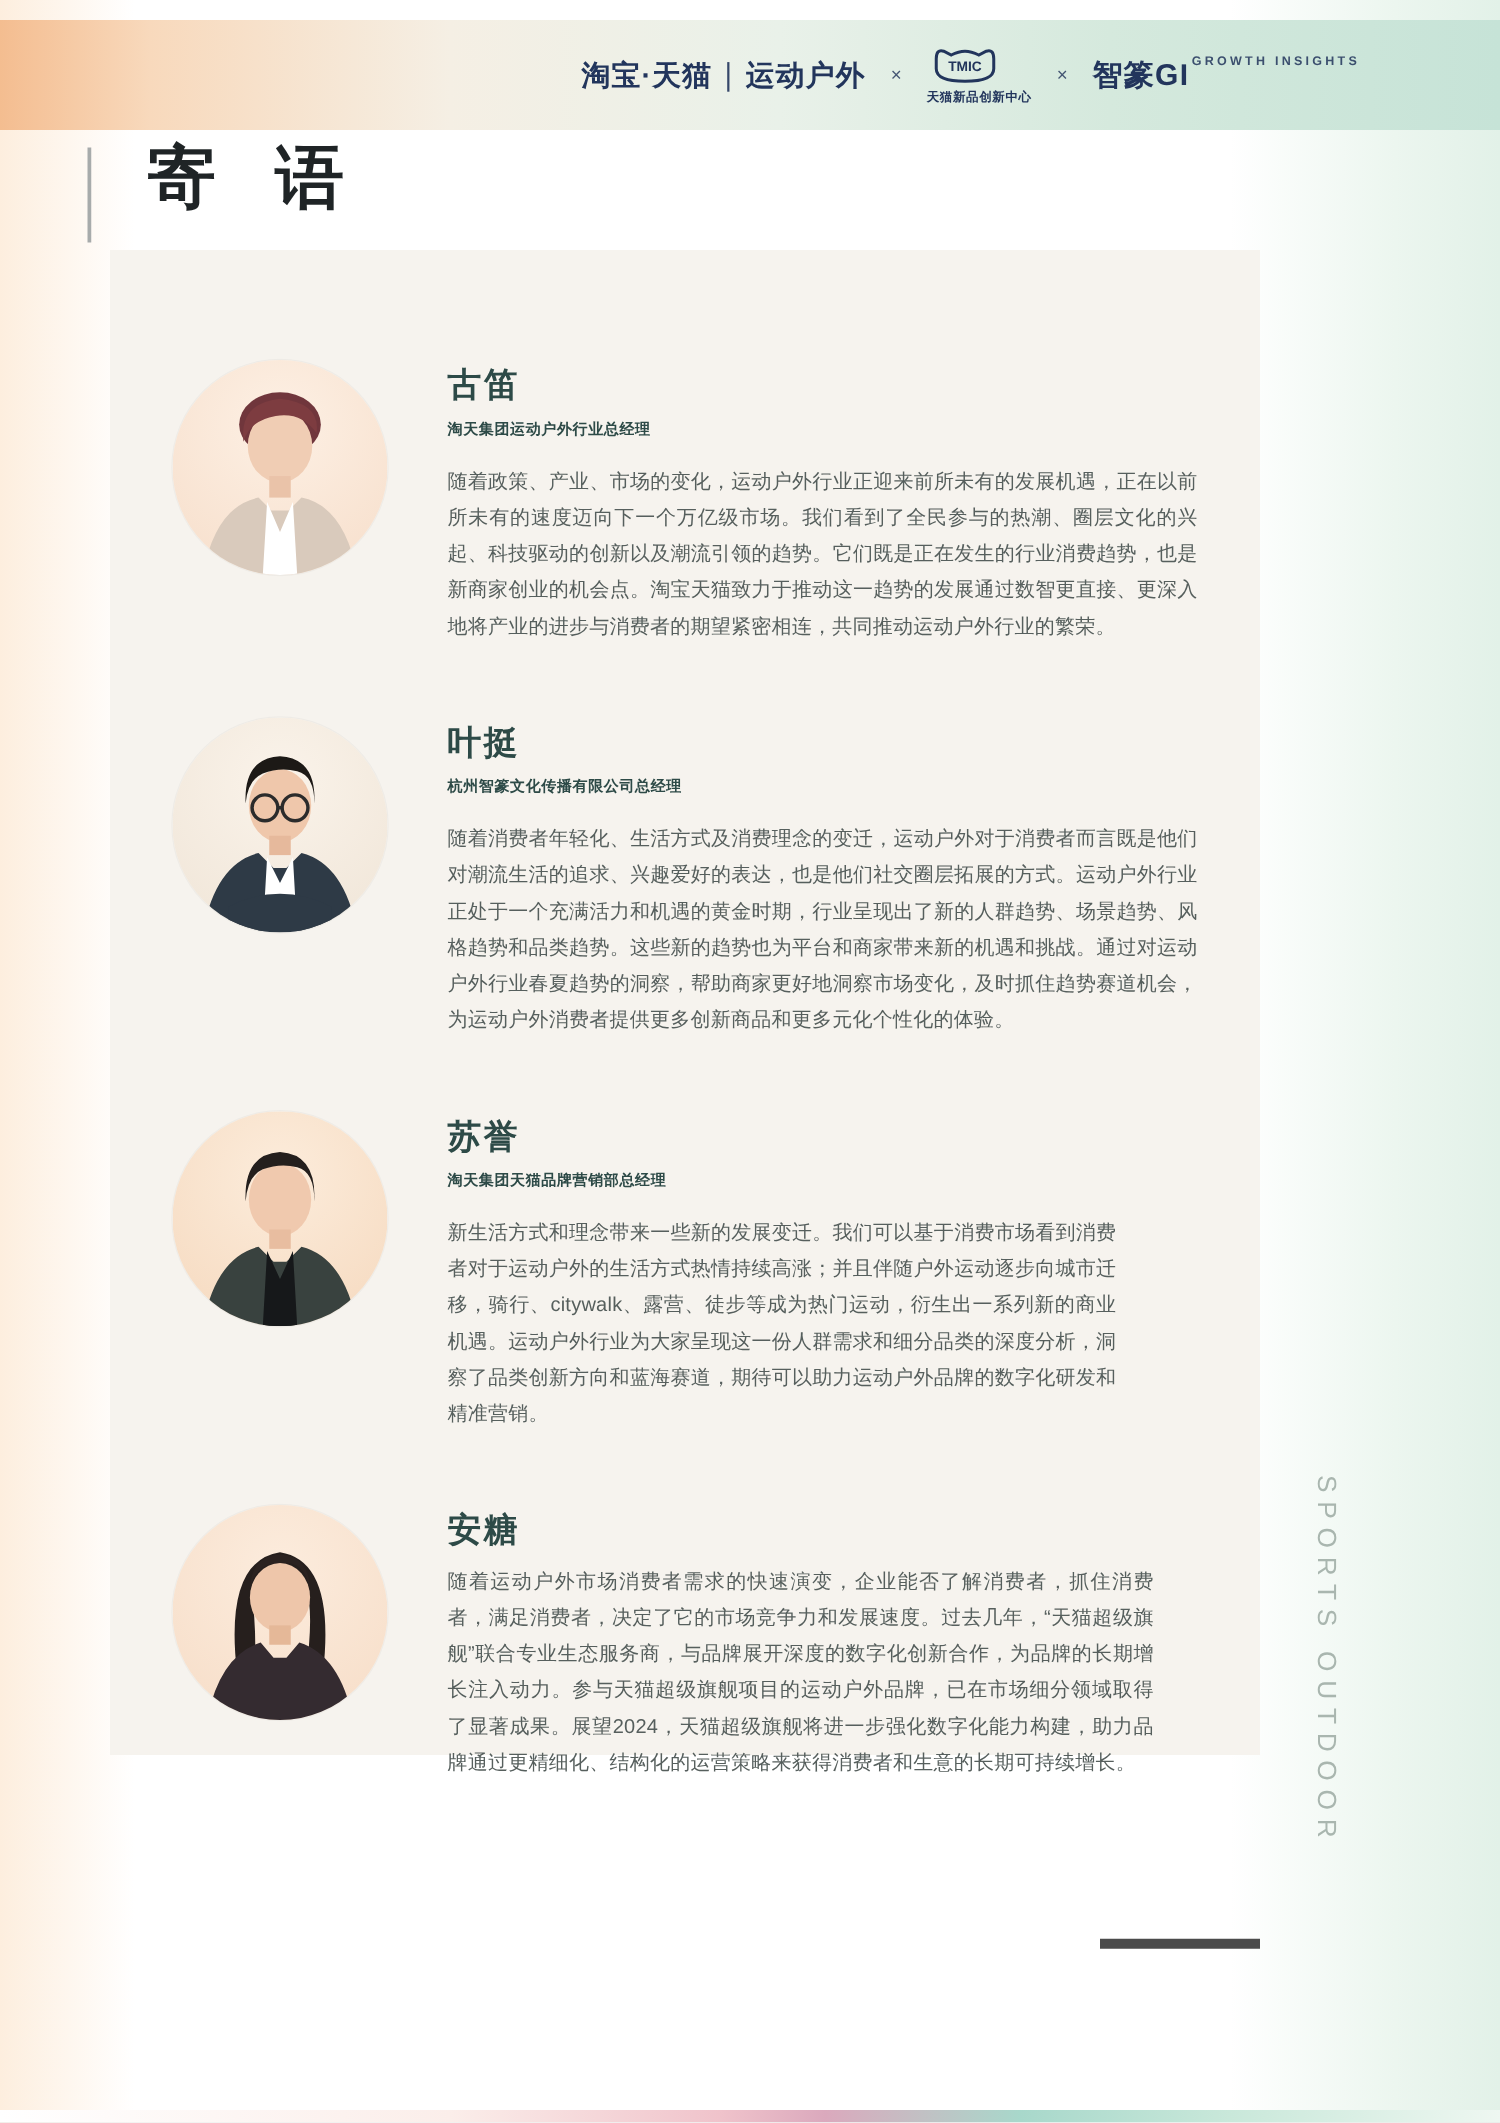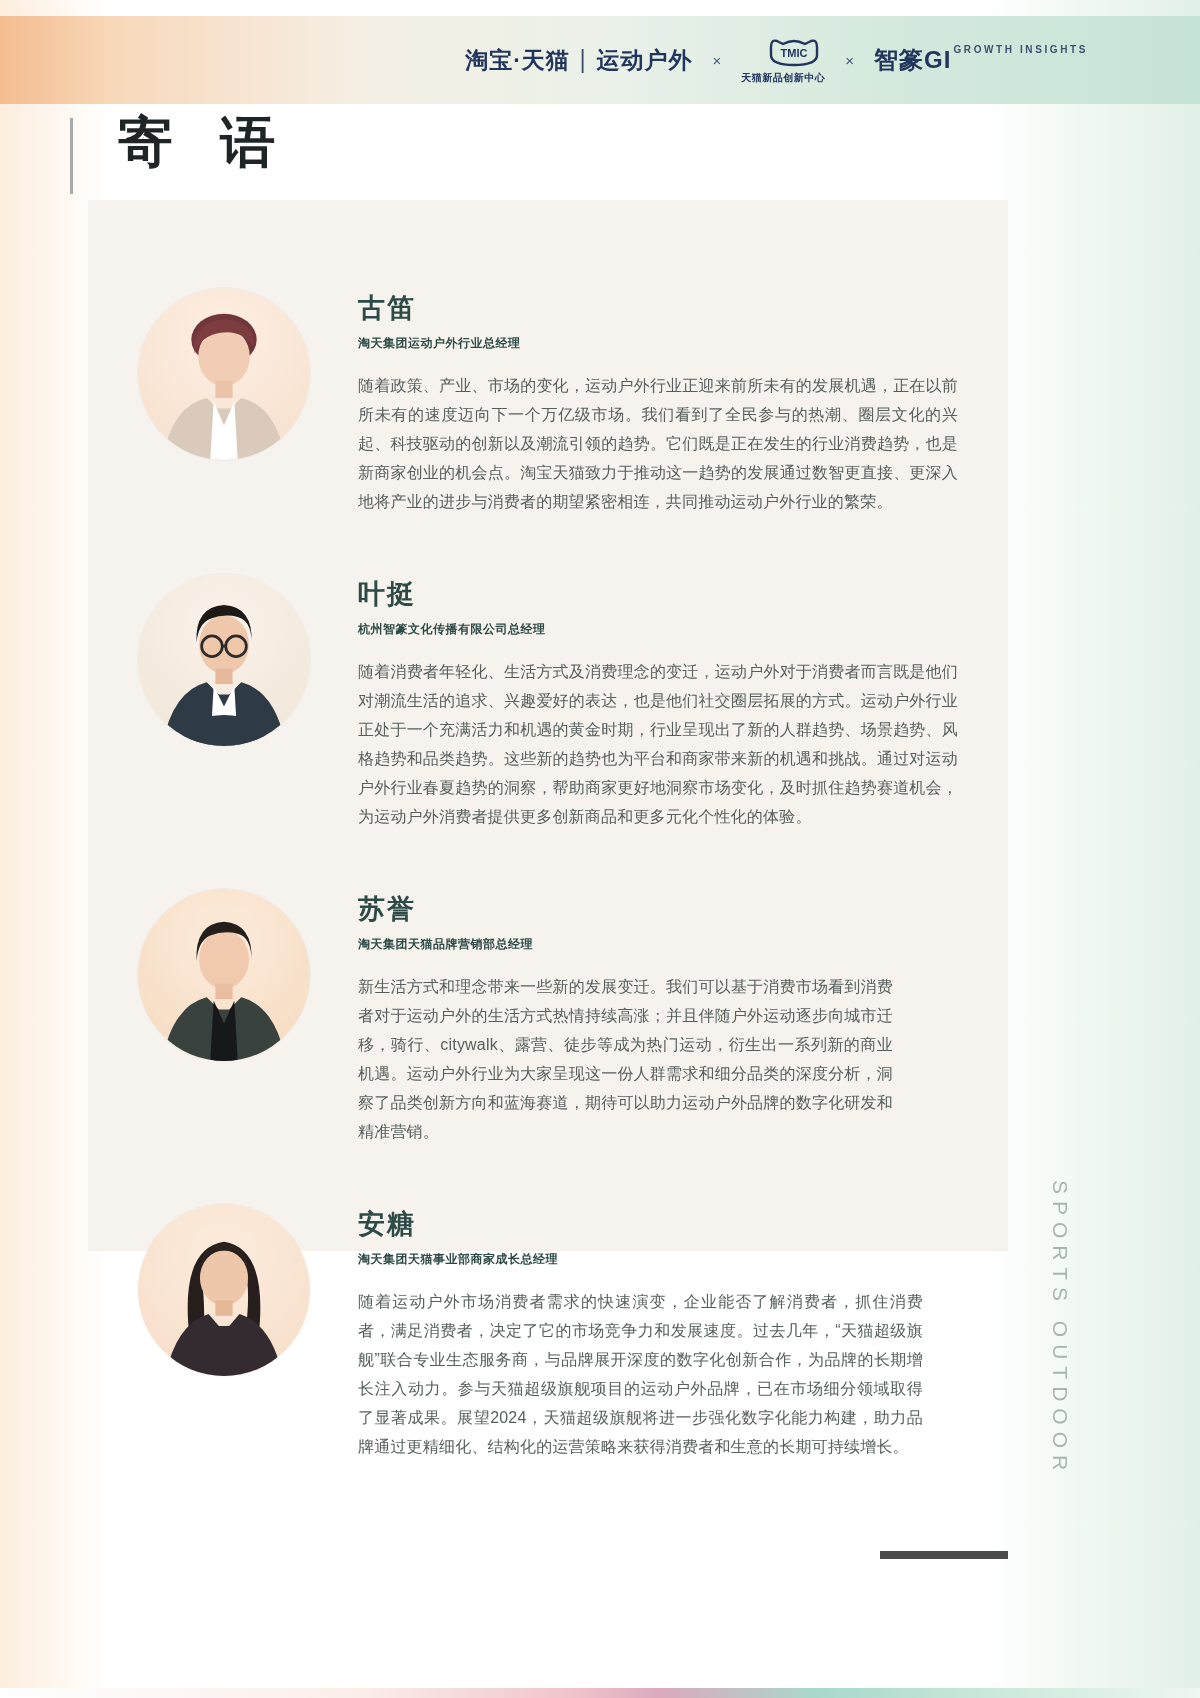--- a/index.html
+++ b/index.html
@@ -15,31 +15,31 @@
   .topbar {
     position:absolute; left:0; top:16px; width:100%; height:88px;
     background:linear-gradient(90deg,#f4bd90 0%, #f8d9bc 10%, #f5efe4 30%, #e9f1e9 52%, #d5e9dd 74%, #c6e3d7 100%);
     display:flex; align-items:center; justify-content:flex-end;
     padding-right:112px; gap:20px;
   }
   .brandrow { display:flex; align-items:center; gap:20px; color:#22355c; }
   .brand-main { font-size:23px; font-weight:bold; letter-spacing:1px; display:flex; align-items:center; gap:10px; }
   .brand-sep { font-weight:normal; font-size:22px; transform:scaleY(1.15); opacity:.9; }
   .cross { font-size:15px; color:#2a3c60; opacity:.85; }
-  .tmic { display:flex; flex-direction:column; align-items:flex-end; gap:0; color:#22355c; }
+  .tmic { display:flex; flex-direction:column; align-items:flex-start; gap:0; color:#22355c; }
   .tmic-caption { font-size:10px; font-weight:bold; letter-spacing:.5px; }
   .gi { display:flex; flex-direction:row; align-items:flex-start; gap:2px; color:#22355c; }
   .gi-text { font-size:24px; font-weight:bold; letter-spacing:1px; }
   .gi-caption { font-size:10px; letter-spacing:2.6px; font-weight:bold; opacity:.85; }
   
   .title-rule { position:absolute; left:70px; top:118px; width:3px; height:76px; background:#a7abab; }
   .page-title { position:absolute; left:118px; top:106px; font-size:55px; font-weight:bold; color:#1f2426; letter-spacing:16px; }
   
   .panel {
-    position:absolute; left:88px; top:200px; width:920px; height:1051px;
+    position:absolute; left:88px; top:200px; width:920px; height:1204px;
     background:#f6f3ee; padding:88px 0 0 50px;
   }
   .profile { display:flex; align-items:flex-start; margin-bottom:58px; }
   .photo-wrap { width:172px; height:172px; border-radius:50%; overflow:hidden; flex:0 0 172px; margin-right:48px; box-shadow:0 0 0 1px rgba(0,0,0,.03); }
   .photo-wrap svg { display:block; width:100%; height:100%; }
   .ptext { padding-top:2px; }
   .pname { font-size:27px; font-weight:bold; color:#2d4a47; letter-spacing:2px; margin-bottom:9px; }
   .ptitle { font-size:12px; font-weight:bold; color:#2d4a47; letter-spacing:.5px; margin-bottom:19px; }
   .pbio { font-size:16px; line-height:29px; color:#565f5d; text-align:justify; letter-spacing:.2px; }
   .w1 { width:600px; } .w2 { width:535px; } .w3 { width:600px; } .w4 { width:565px; }
@@ -178,21 +178,20 @@
           <rect width="100" height="100" fill="url(#bg4)"></rect>
           <path d="M30 78 Q24 26 50 22 Q76 26 70 78 L62 78 Q66 50 62 38 Q56 30 44 32 Q36 38 38 52 Q39 66 38 78 Z" fill="#261f1d"></path>
           <ellipse cx="50" cy="43" rx="14" ry="16" fill="#eec6aa"></ellipse>
           <path d="M36 40 Q36 24 50 23 Q64 24 64 40 Q62 28 54 27 Q44 26 40 31 Q37 34 36 40 Z" fill="#2b2220"></path>
           <rect x="45" y="56" width="10" height="9" fill="#e5b898"></rect>
           <path d="M16 100 Q22 70 41 64 L47 71 L53 71 L59 64 Q78 70 84 100 Z" fill="#342b30"></path>
         </svg>
       </div>
       <div class="ptext">
         <div class="pname">安糖</div>
-        <div class="ptitle">淘天集团天猫事业部商家成长总经理</div>
         <p class="pbio w4">随着运动户外市场消费者需求的快速演变，企业能否了解消费者，抓住消费者，满足消费者，决定了它的市场竞争力和发展速度。过去几年，“天猫超级旗舰”联合专业生态服务商，与品牌展开深度的数字化创新合作，为品牌的长期增长注入动力。参与天猫超级旗舰项目的运动户外品牌，已在市场细分领域取得了显著成果。展望2024，天猫超级旗舰将进一步强化数字化能力构建，助力品牌通过更精细化、结构化的运营策略来获得消费者和生意的长期可持续增长。</p>
       </div>
     </div>
 
   </div>
 
   <div class="side-label">SPORTS OUTDOOR</div>
 
   <div class="footer-bar"></div>
   <div class="bottom-strip"></div>

